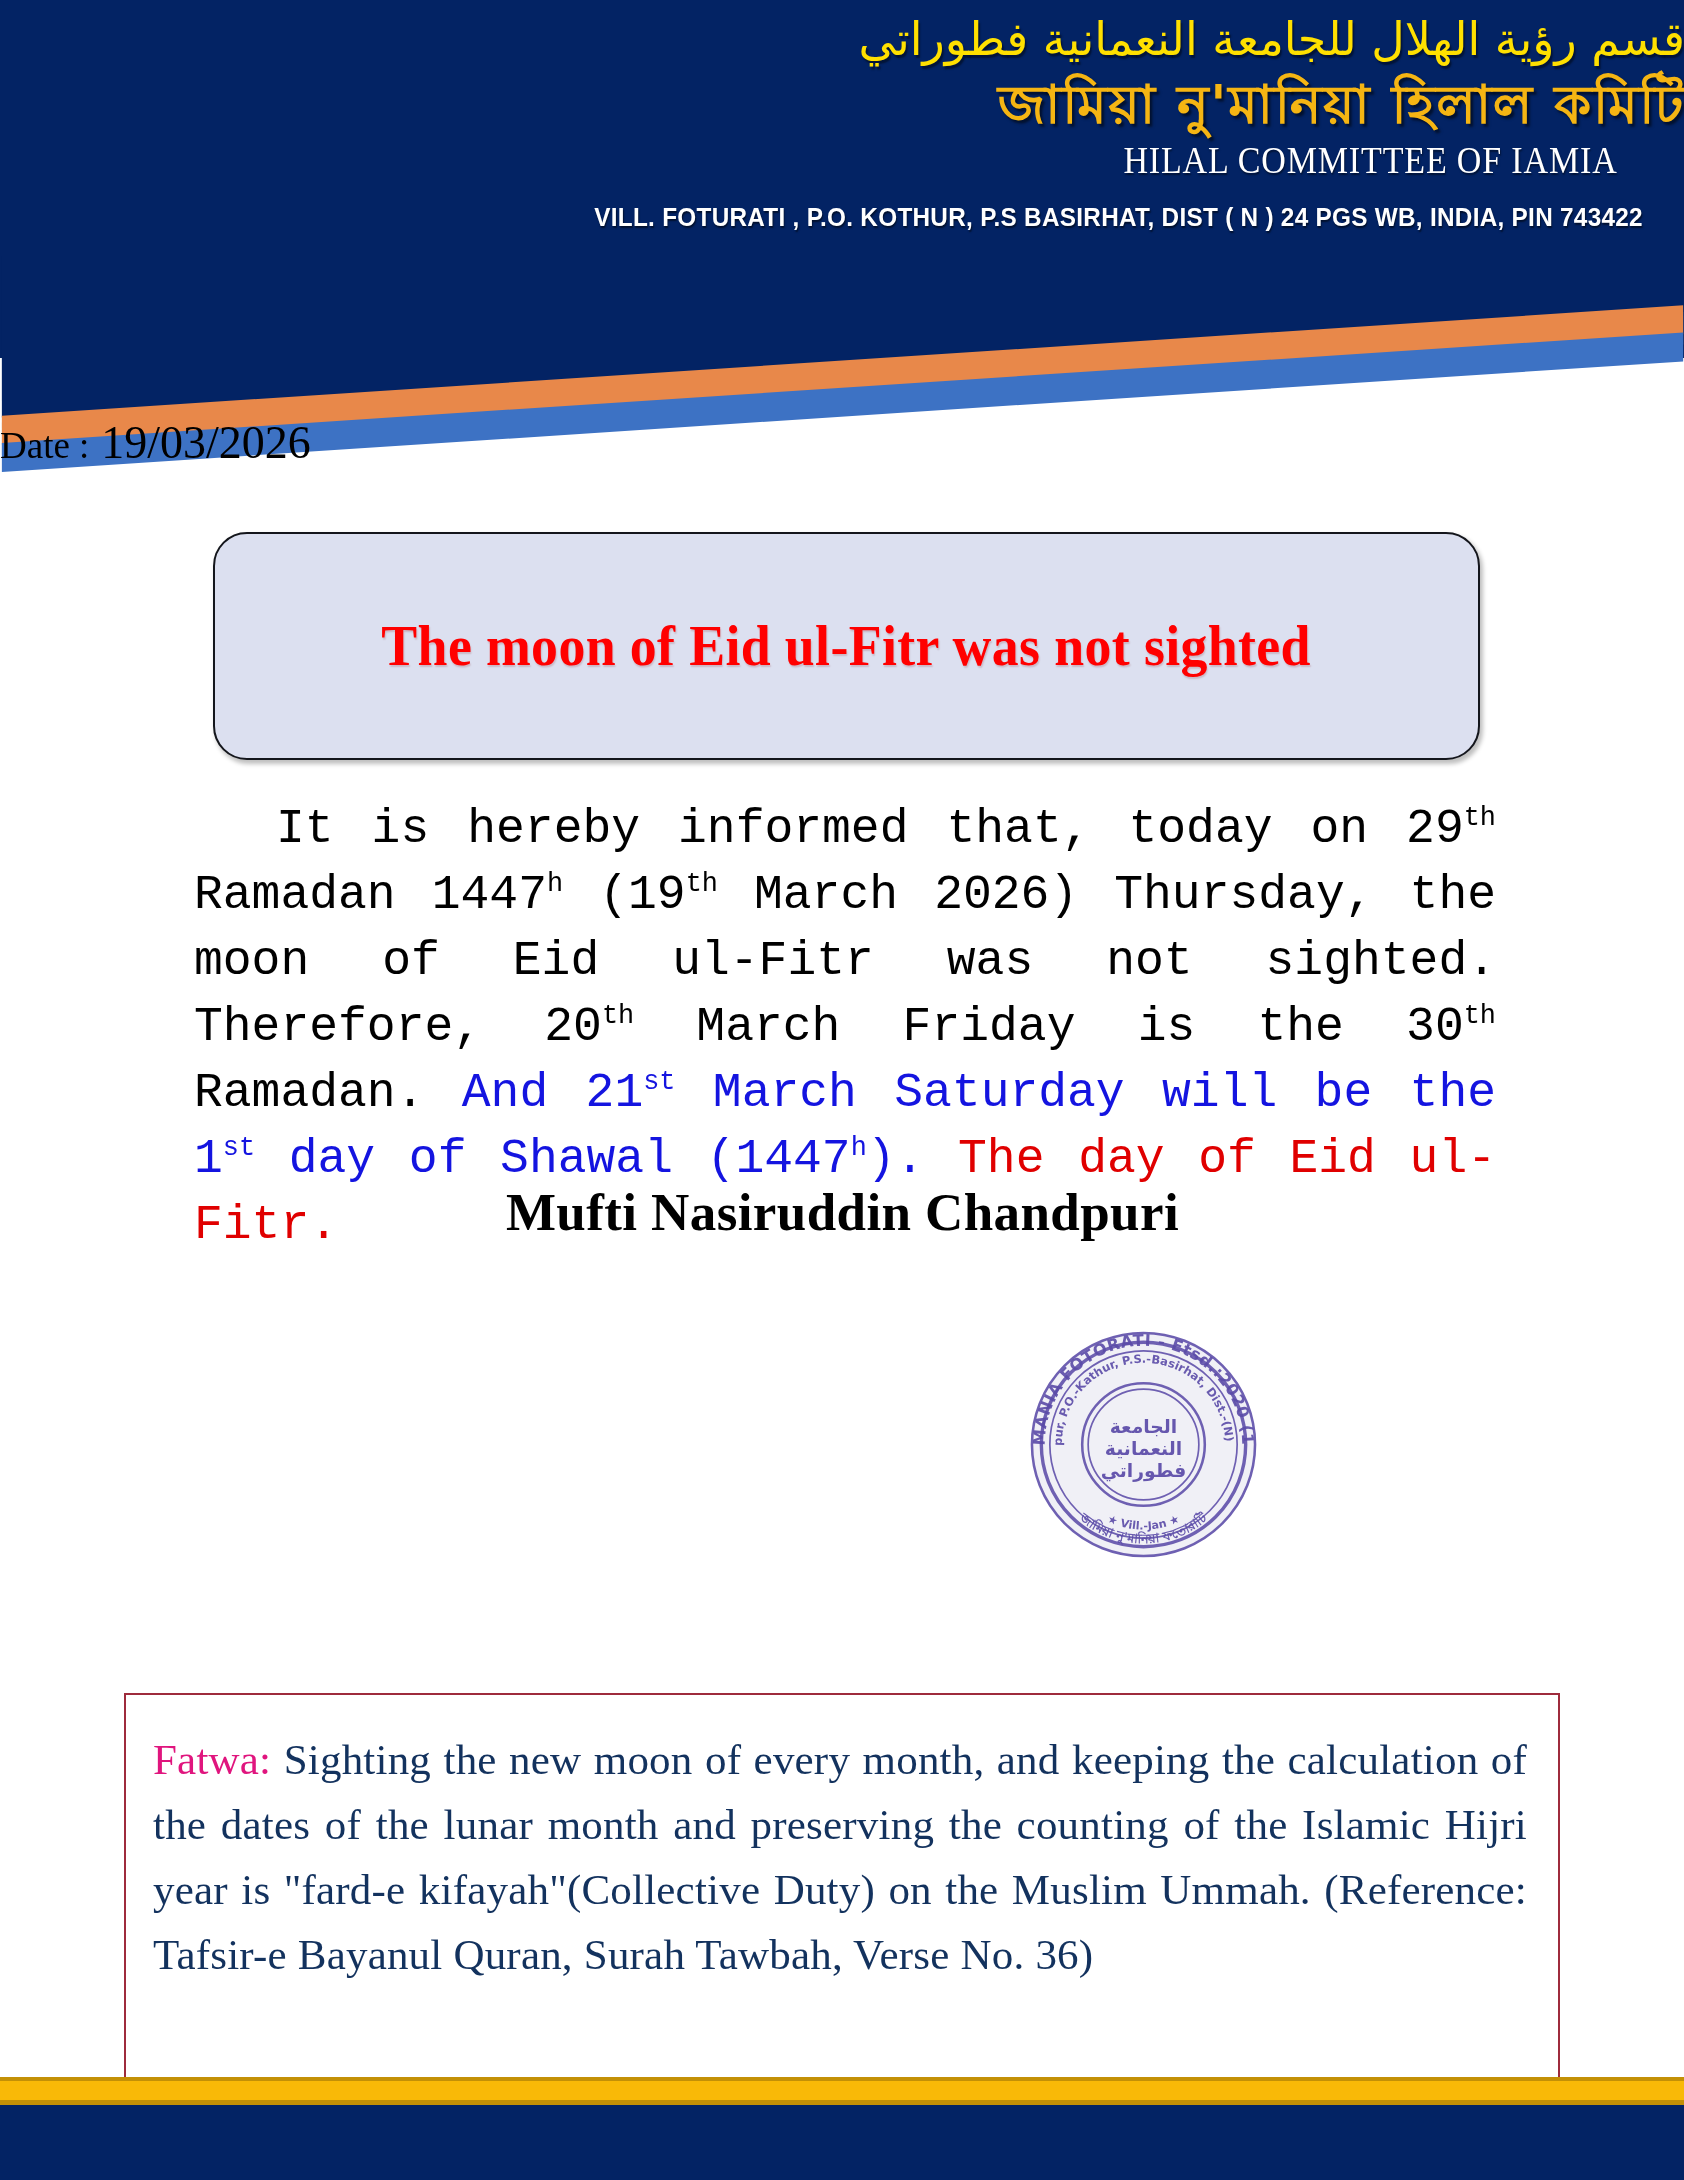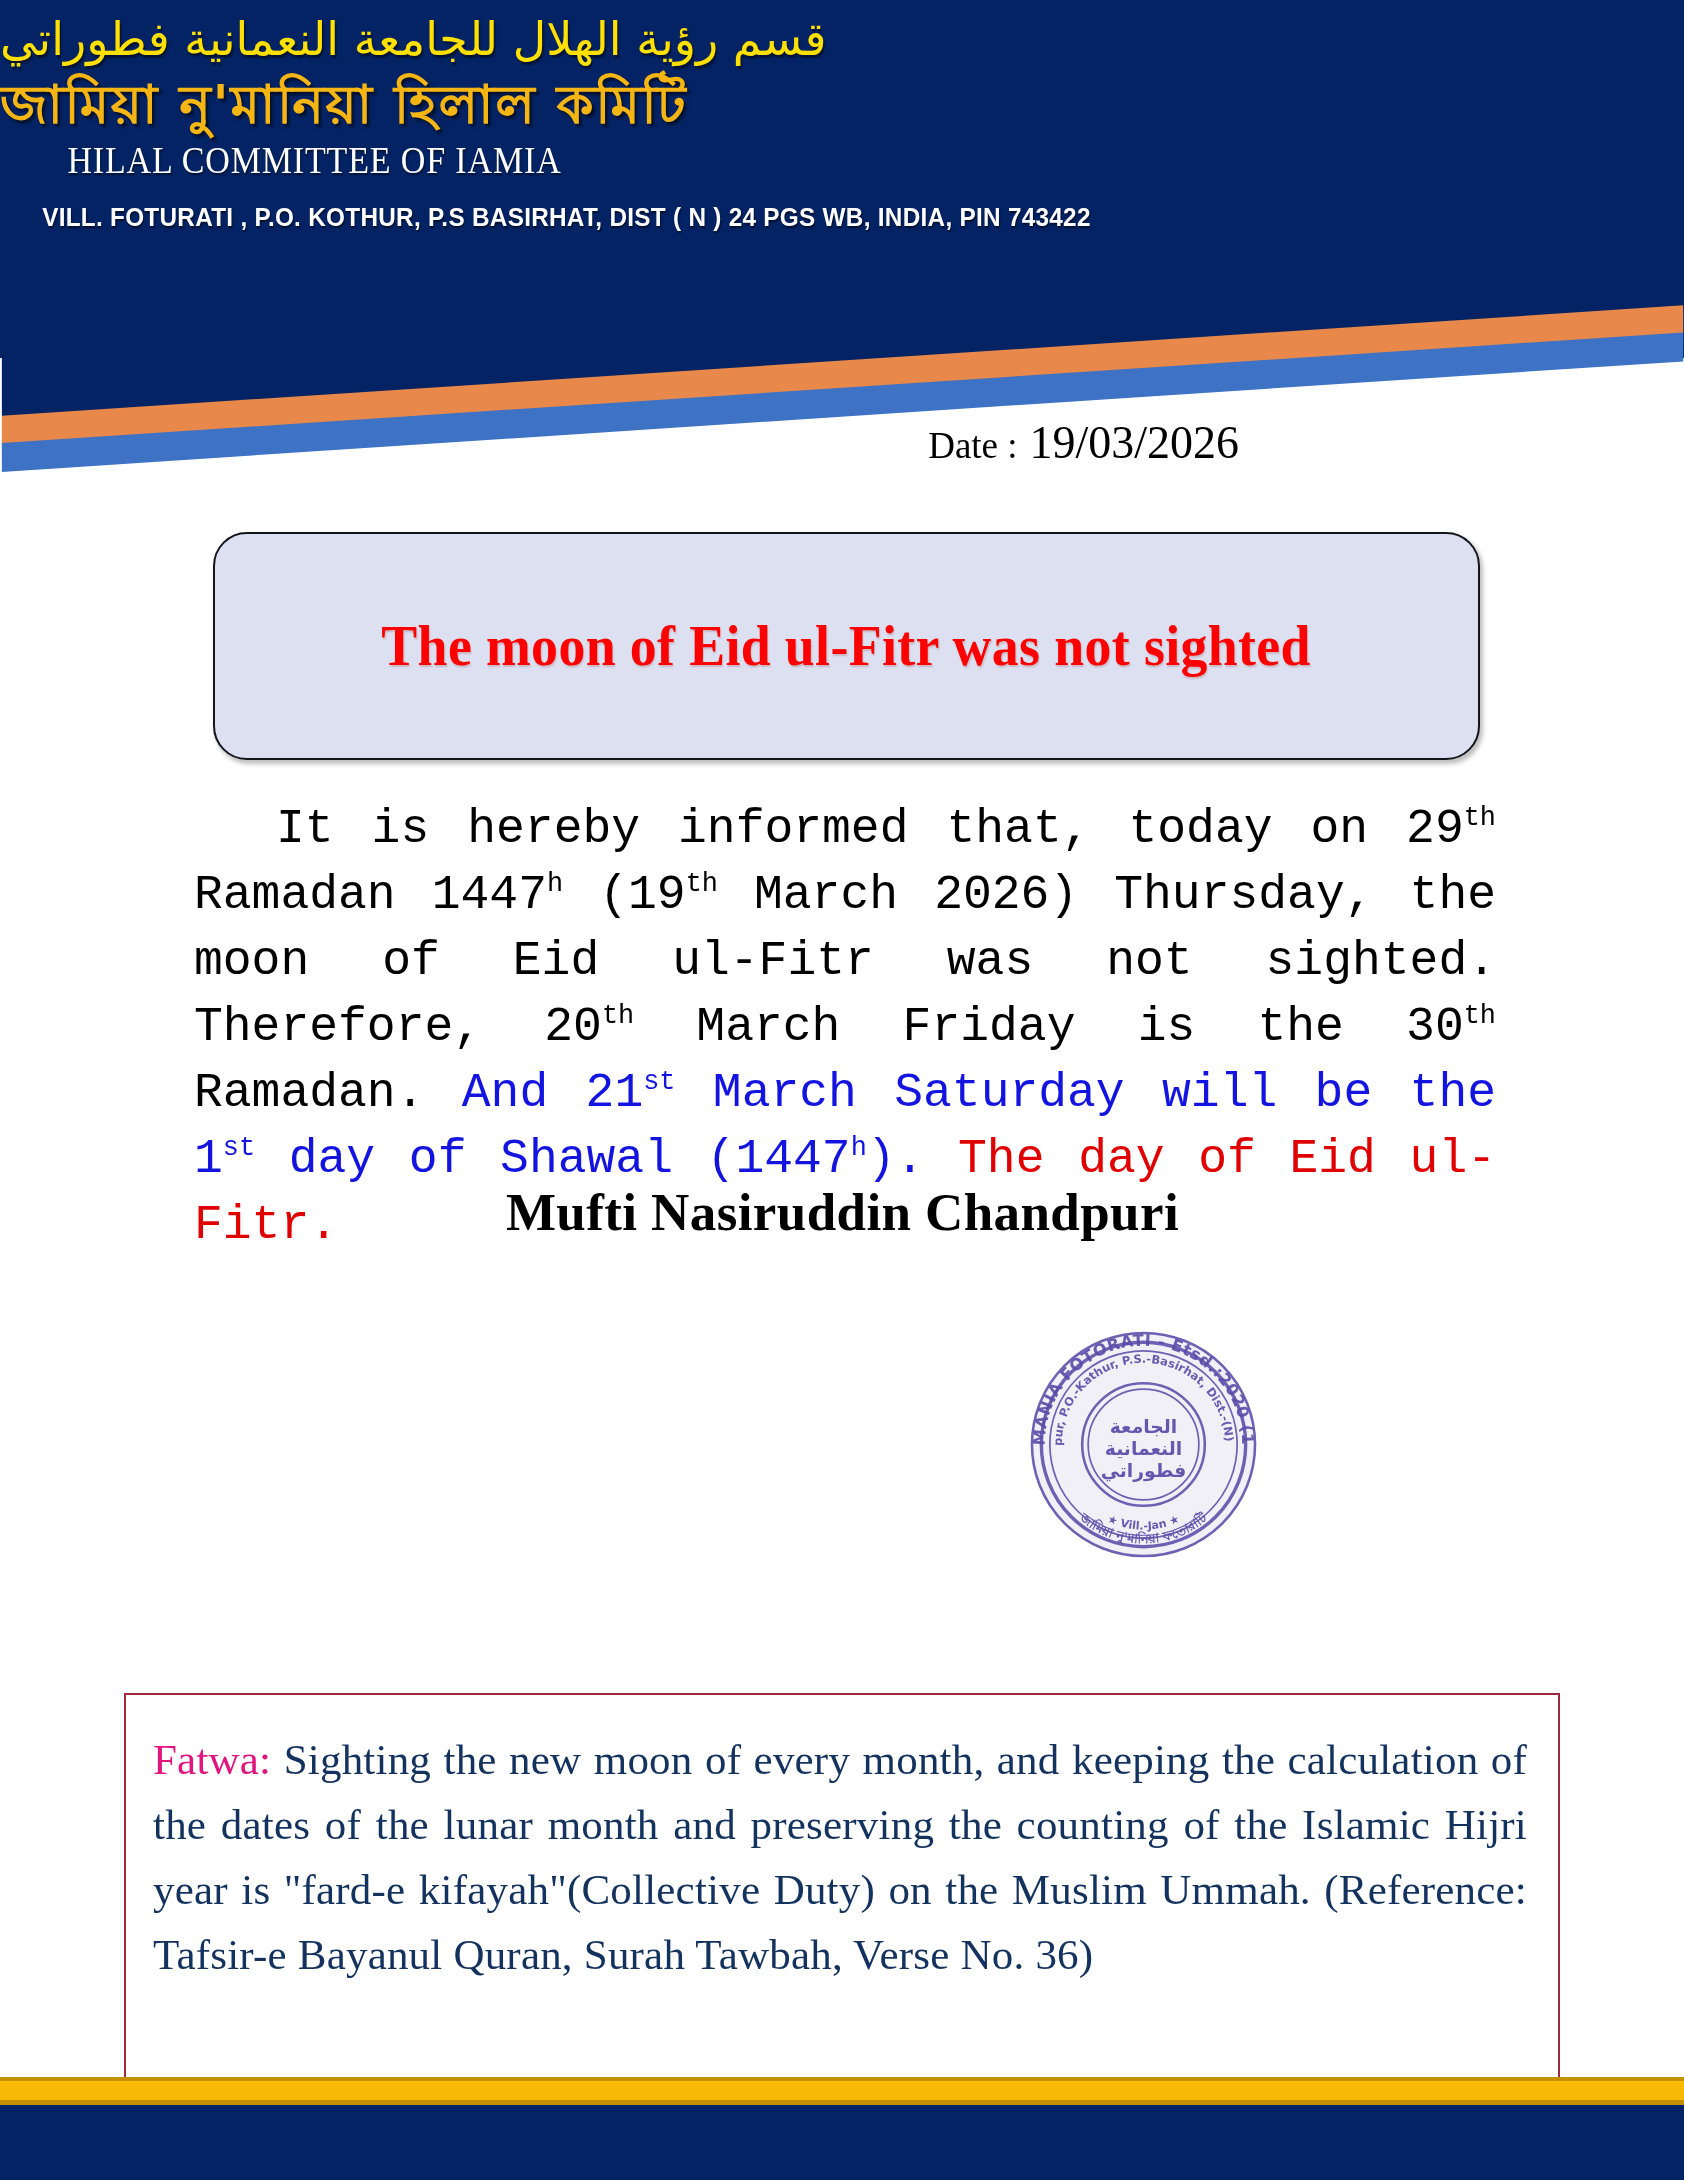--- a/index.html
+++ b/index.html
@@ -25,21 +25,21 @@
     left: 0; top: 0;
     width: 1685px;
     height: 358px;
     background: #032364;
     overflow: hidden;
   }
   .header-inner {
     position: relative;
     z-index: 3;
     width: 100%;
-    text-align: left;
+    text-align: right;
     padding-top: 6.8px;
   }
   .hdr-arabic {
     font-family: "DejaVu Sans", sans-serif;
     font-size: 46px;
     line-height: 1.18;
     color: #ffe000;
     direction: rtl;
     font-weight: 400;
     letter-spacing: 0.9px;
@@ -89,21 +89,20 @@
     z-index: 2;
   }
   .swoosh-wrap svg { display: block; }
 
   
   .date-row {
     position: absolute;
     left: 0;
     top: 416px;
     width: 1358px;
-    text-align: right;
     padding-right: 119px;
     box-sizing: border-box;
     z-index: 5;
   }
   .date-label {
     font-family: "Liberation Serif", serif;
     font-size: 37px;
     color: #000000;
   }
   .date-value {

